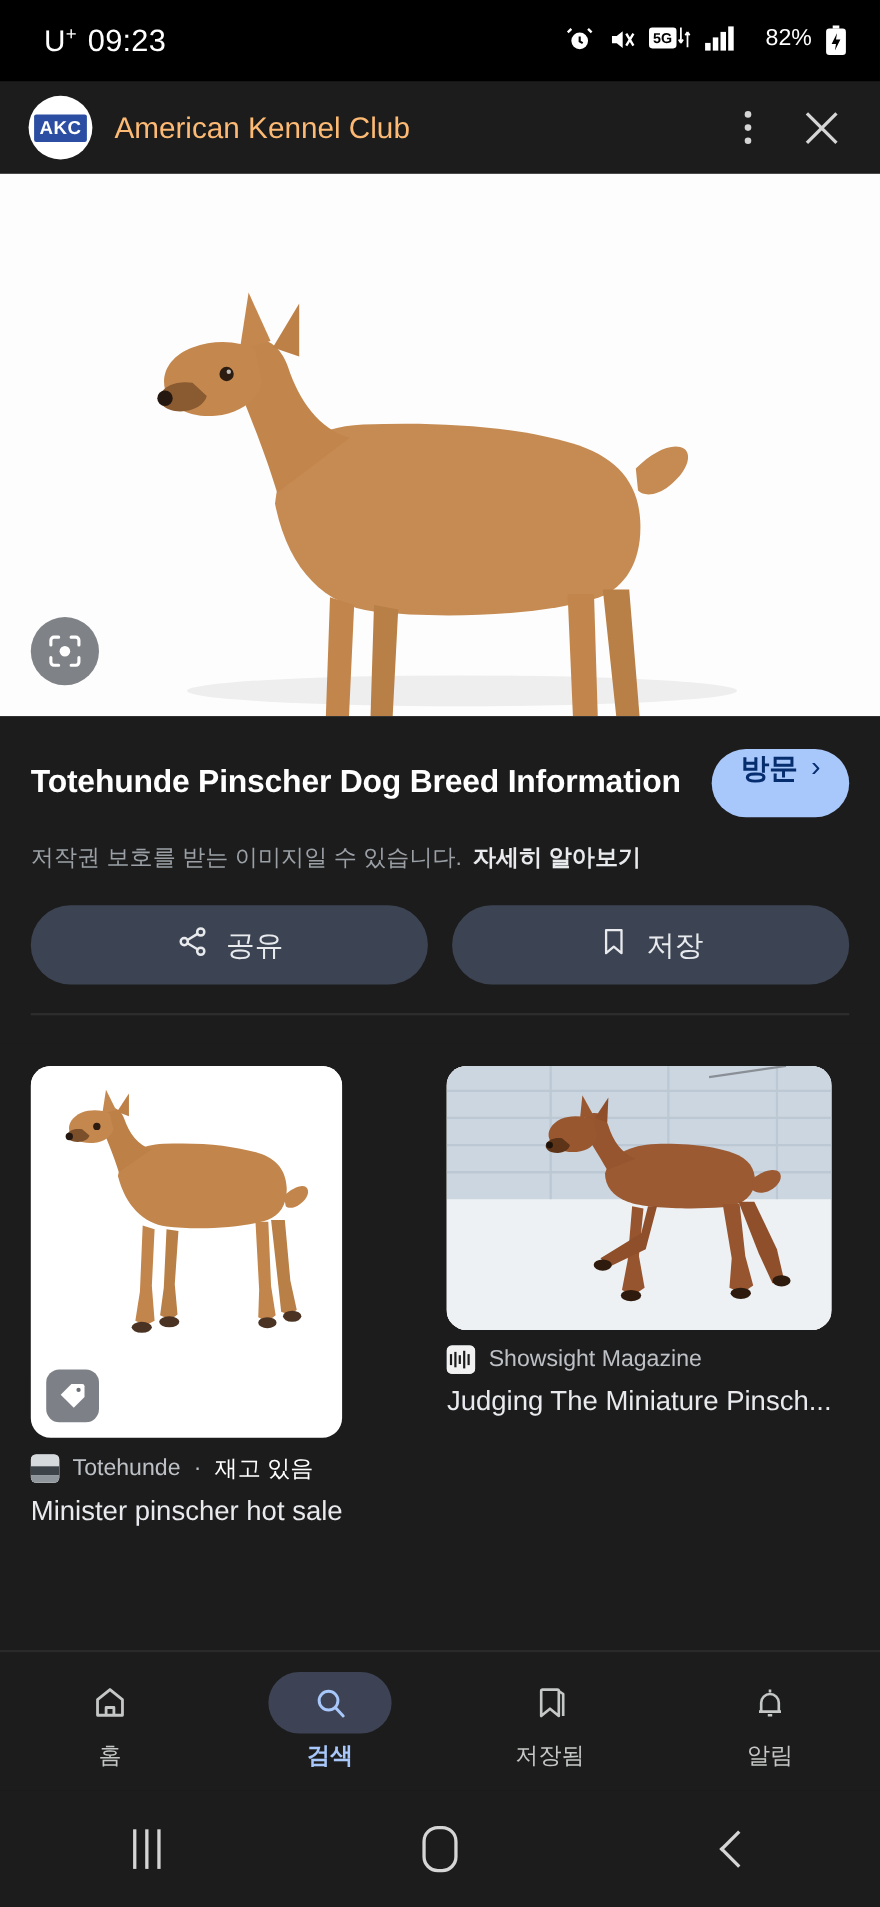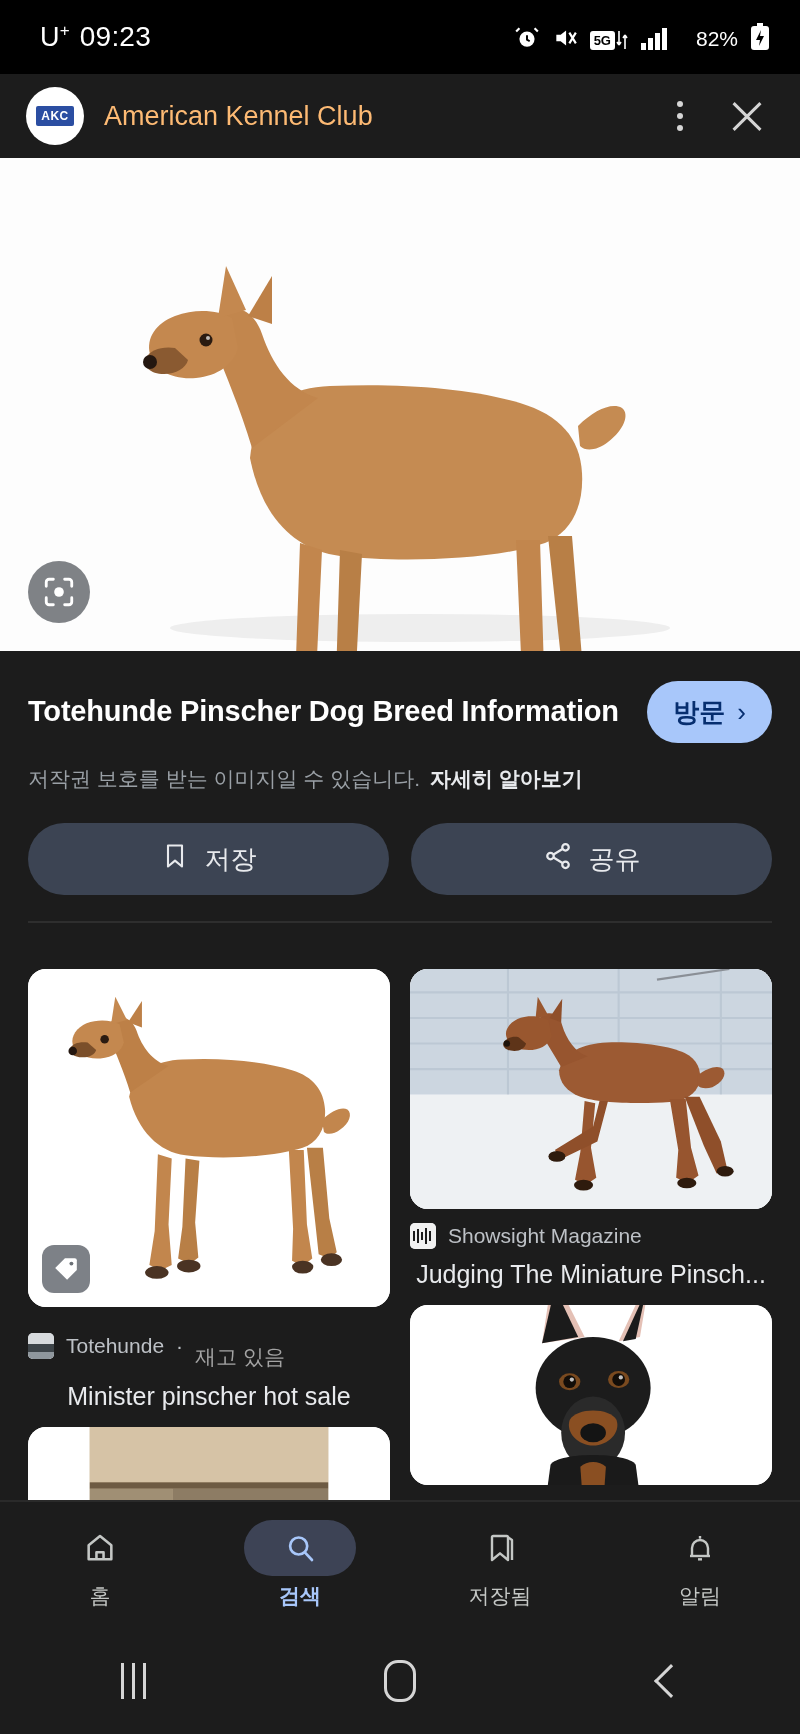--- a/index.html
+++ b/index.html
@@ -14,21 +14,21 @@
   
   .statusbar {
     height: 74px; background: #000; color: #fff;
     display: flex; align-items: center; justify-content: space-between;
     padding: 0 30px 0 40px;
   }
   .sb-left { display: flex; align-items: baseline; gap: 10px; font-size: 28px; letter-spacing: .2px; }
   .sb-carrier { font-size: 27px; }
   .sb-carrier sup { font-size: 17px; vertical-align: super; }
   .sb-time { font-size: 28px; }
-  .sb-right { display: flex; align-items: flex-end; gap: 12px; }
+  .sb-right { display: flex; align-items: flex-start; gap: 12px; }
   .sb-icon { display: inline-flex; align-items: center; }
   .sb-batt { font-size: 21px; margin-left: 16px; }
   .net5g {
     font-size: 13px; font-weight: bold; line-height: 1;
     border: 2px solid #fff; border-radius: 3px; padding: 1px 2px;
     background: #fff; color: #000;
   }
   .net-wrap { display: flex; align-items: center; gap: 1px; }
   .arrows { font-size: 13px; line-height: 9px; display: flex; flex-direction: column; }
 
@@ -36,21 +36,21 @@
   .appbar {
     height: 84px; background: #1c1c1c;
     display: flex; align-items: center; padding: 0 28px 0 26px; gap: 20px;
   }
   .akc-logo {
     width: 58px; height: 58px; border-radius: 50%;
     background: #fff; display: flex; align-items: center; justify-content: center;
     flex: 0 0 auto;
   }
   .akc-inner {
-    background: #2b4ea2; color: #fff; font-size: 12px; font-weight: 700;
+    background: #2b4ea2; color: #fff; font-size: 17px; font-weight: 700;
     letter-spacing: .5px; padding: 4px 5px; border-radius: 2px; line-height: 1;
   }
   .app-title { color: #fdba74; font-size: 27px; flex: 1 1 auto; }
   .kebab { width: 44px; display: flex; flex-direction: column; align-items: center; gap: 6px; }
   .kebab span { width: 6px; height: 6px; border-radius: 50%; background: #d5d5d5; display: block; }
   .closebtn { width: 50px; height: 50px; position: relative; }
   .closebtn:before, .closebtn:after {
     content: ""; position: absolute; left: 6px; top: 24px;
     width: 38px; height: 3px; background: #d5d5d5;
   }
@@ -69,57 +69,57 @@
   
   .info { background: #1c1c1c; padding: 30px 28px 26px 28px; }
   .info-top { display: flex; align-items: flex-start; gap: 16px; }
   .info-title {
     color: #fff; font-size: 29px; font-weight: 600; line-height: 1.25;
     flex: 1 1 auto; padding-top: 12px; letter-spacing: -.2px;
   }
   .visit-pill {
     flex: 0 0 auto; background: #a8c7fa; color: #062e6f;
     border-radius: 34px; height: 62px; padding: 0 26px;
-    display: flex; align-items: center; gap: 12px; font-size: 26px; font-weight: 600;
+    display: flex; align-items: flex-start; gap: 12px; font-size: 26px; font-weight: 600;
   }
   .chev { font-size: 26px; font-weight: 400; }
   .copyline { margin-top: 22px; font-size: 21px; color: #9aa0a6; }
   .copyline b { color: #e8eaed; font-weight: 700; margin-left: 10px; }
 
   .actions { display: flex; gap: 22px; margin-top: 30px; }
   .act-btn {
     flex: 1 1 0; height: 72px; border-radius: 38px; background: #3c4453;
     display: flex; align-items: center; justify-content: center; gap: 16px;
     color: #e8eaed; font-size: 26px; font-weight: 500;
   }
   .divider { height: 2px; background: #2e2e2e; margin-top: 26px; }
 
   
   .grid {
     padding: 20px 28px 0 28px; display: flex; gap: 20px;
   }
-  .col { flex: 1 1 0; display: flex; flex-direction: column; gap: 16px; }
+  .col { flex: 1 1 0; display: flex; flex-direction: row; gap: 16px; }
   .card { display: flex; flex-direction: column; }
   .thumb {
     width: 100%; border-radius: 18px; overflow: hidden; position: relative;
     background: #fff;
   }
   .thumb.t1 { height: 338px; }
   .thumb.t2 { height: 240px; }
   .thumb.t3 { height: 150px; }
   .thumb.t4 { height: 180px; }
   .src-row {
     display: flex; align-items: center; gap: 12px; margin-top: 14px;
     font-size: 21px; color: #bdc1c6;
   }
   .favicon {
     width: 26px; height: 26px; border-radius: 5px; flex: 0 0 auto;
     background: #c2c7cc; overflow: hidden; position: relative;
   }
-  .stock { color: #a3a3a3; margin-top: 22px; }
+  .stock { color: #ffffff; }
   .card-title {
     margin-top: 10px; font-size: 25px; color: #e8eaed; line-height: 1.2;
     white-space: nowrap; overflow: hidden; text-align: center;
   }
   .tag-badge {
     position: absolute; left: 14px; bottom: 14px;
     width: 48px; height: 48px; border-radius: 12px; background: #6b7076e0;
     display: flex; align-items: center; justify-content: center;
   }
 
@@ -273,36 +273,36 @@
         <span>방문</span>
         <span class="chev">›</span>
       </div>
     </div>
     <div class="copyline">
       <span>저작권 보호를 받는 이미지일 수 있습니다.</span><b>자세히 알아보기</b>
     </div>
     <div class="actions">
       <div class="act-btn">
         <span>
-          <svg width="28" height="28" viewBox="0 0 24 24" fill="none" stroke="#e8eaed" stroke-width="1.8" stroke-linejoin="round">
-            <path d="M6 3 h12 v18 l-6-5 -6 5 z"></path>
-          </svg>
-        </span>
-        <span>저장</span>
-      </div>
-      <div class="act-btn">
-        <span>
           <svg width="30" height="30" viewBox="0 0 24 24" fill="none" stroke="#e8eaed" stroke-width="1.8">
             <circle cx="18" cy="5" r="2.6"></circle>
               <circle cx="6" cy="12" r="2.6"></circle>
               <circle cx="18" cy="19" r="2.6"></circle>
             <path d="M8.4 10.8 L15.6 6.4 M8.4 13.2 L15.6 17.6"></path>
           </svg>
         </span>
         <span>공유</span>
+      </div>
+      <div class="act-btn">
+        <span>
+          <svg width="28" height="28" viewBox="0 0 24 24" fill="none" stroke="#e8eaed" stroke-width="1.8" stroke-linejoin="round">
+            <path d="M6 3 h12 v18 l-6-5 -6 5 z"></path>
+          </svg>
+        </span>
+        <span>저장</span>
       </div>
     </div>
     <div class="divider"></div>
   </div>
 
   <div class="grid">
 
     <div class="col">
       <div class="card">
         <div class="thumb t1">

